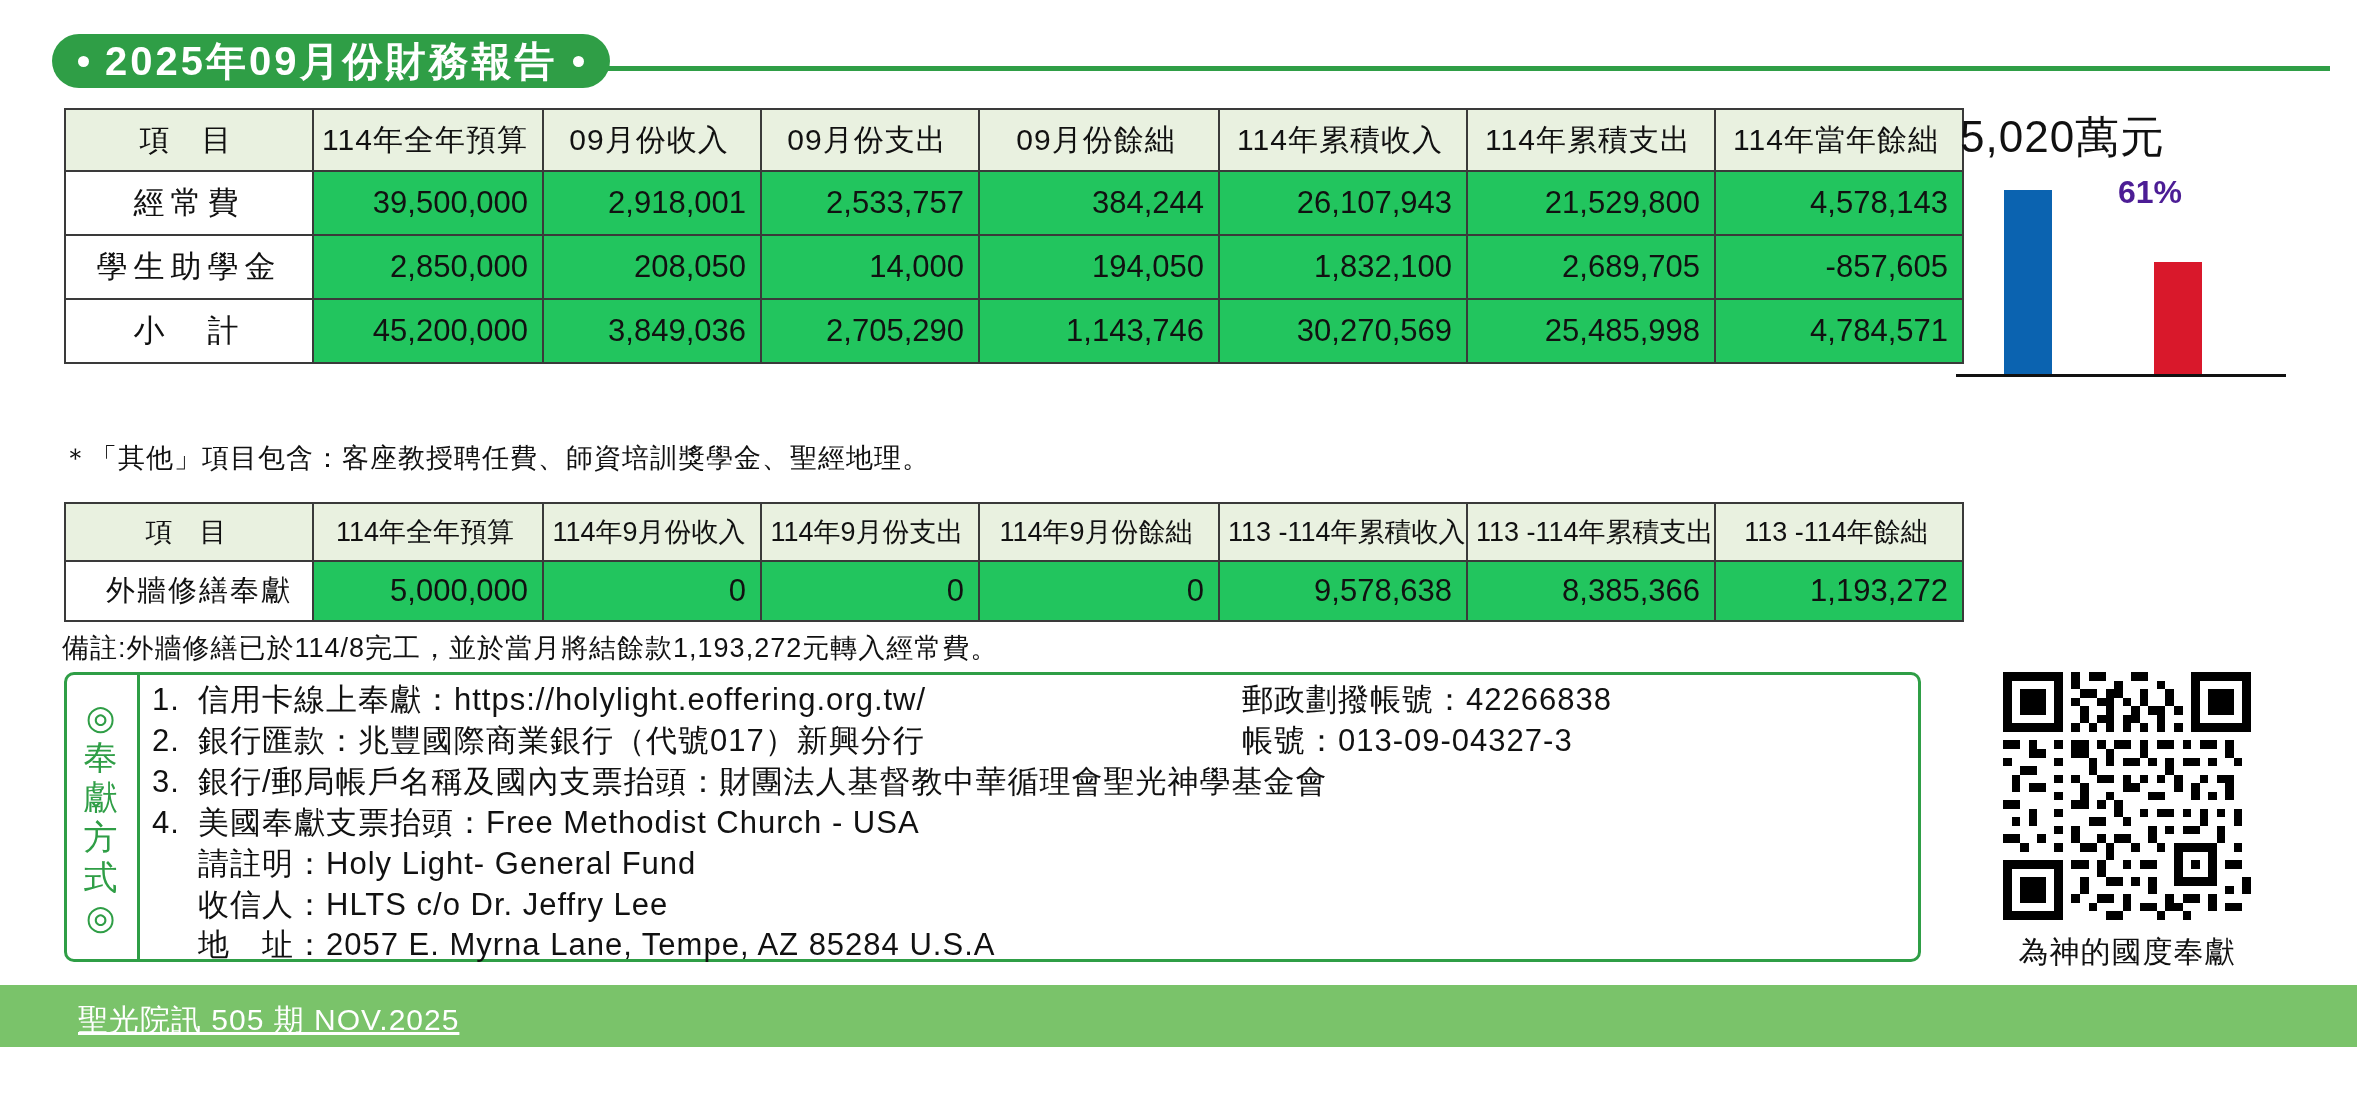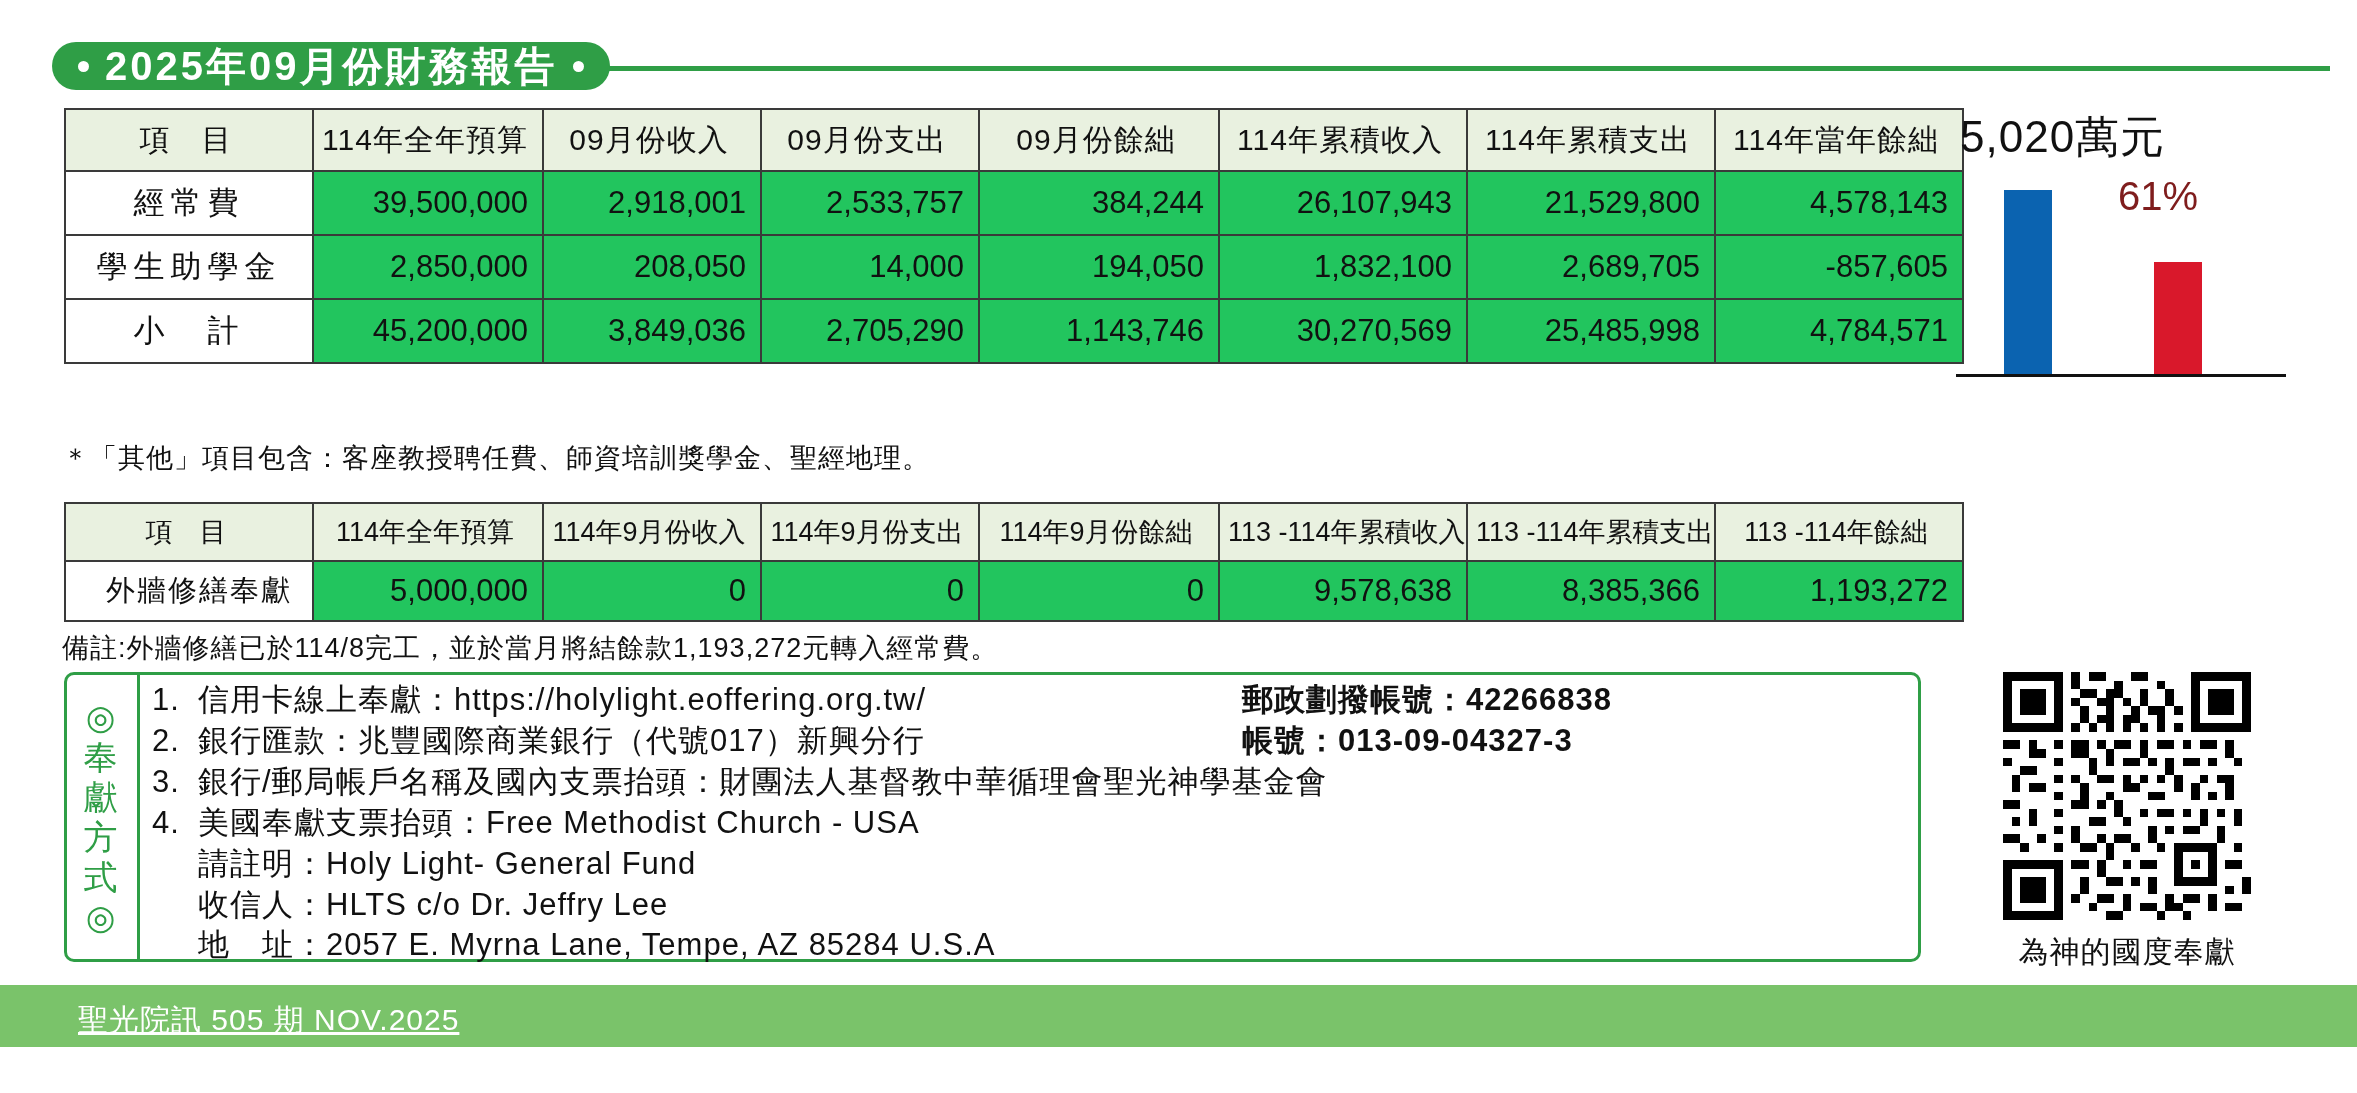--- a/index.html
+++ b/index.html
@@ -28,22 +28,22 @@
     position: absolute;
     left: 60px;
     top: 48px;
     width: 2270px;
     height: 5px;
     background: #2f9e46;
   }
   #header-pill {
     position: absolute;
     left: 52px;
-    top: 24px;
-    height: 48px;
+    top: 16px;
+    height: 54px;
     border-radius: 31px;
     background: #2f9e46;
     display: flex;
     align-items: center;
     padding: 0 26px;
     box-sizing: border-box;
   }
   #header-pill .dot {
     width: 11px;
     height: 11px;
@@ -128,23 +128,24 @@
     top: 0px;
     font-size: 44px;
     letter-spacing: 1px;
     color: #111;
     white-space: nowrap;
   }
   #chart-pct {
     position: absolute;
     left: 168px;
     top: 66px;
-    font-size: 40px;
-    color: #7f1d1d;
-    white-space: nowrap;
+    font-size: 32px;
+    color: #4c1d95;
+    white-space: nowrap;
+    font-weight: bold;
   }
   #bar-blue {
     position: absolute;
     left: 54px;
     bottom: 58px;
     width: 48px;
     height: 185px;
     background: #0b63b0;
   }
   #bar-red {
@@ -222,21 +223,20 @@
     display: inline-block;
     width: 46px;
   }
   .dindent { padding-left: 46px; }
   .dright {
     position: absolute;
     left: 1090px;
     top: 0;
     white-space: nowrap;
     letter-spacing: 1px;
-    font-weight: bold;
   }
 
   
   #qr-area {
     position: absolute;
     left: 1992px;
     top: 672px;
     width: 270px;
     text-align: center;
   }

